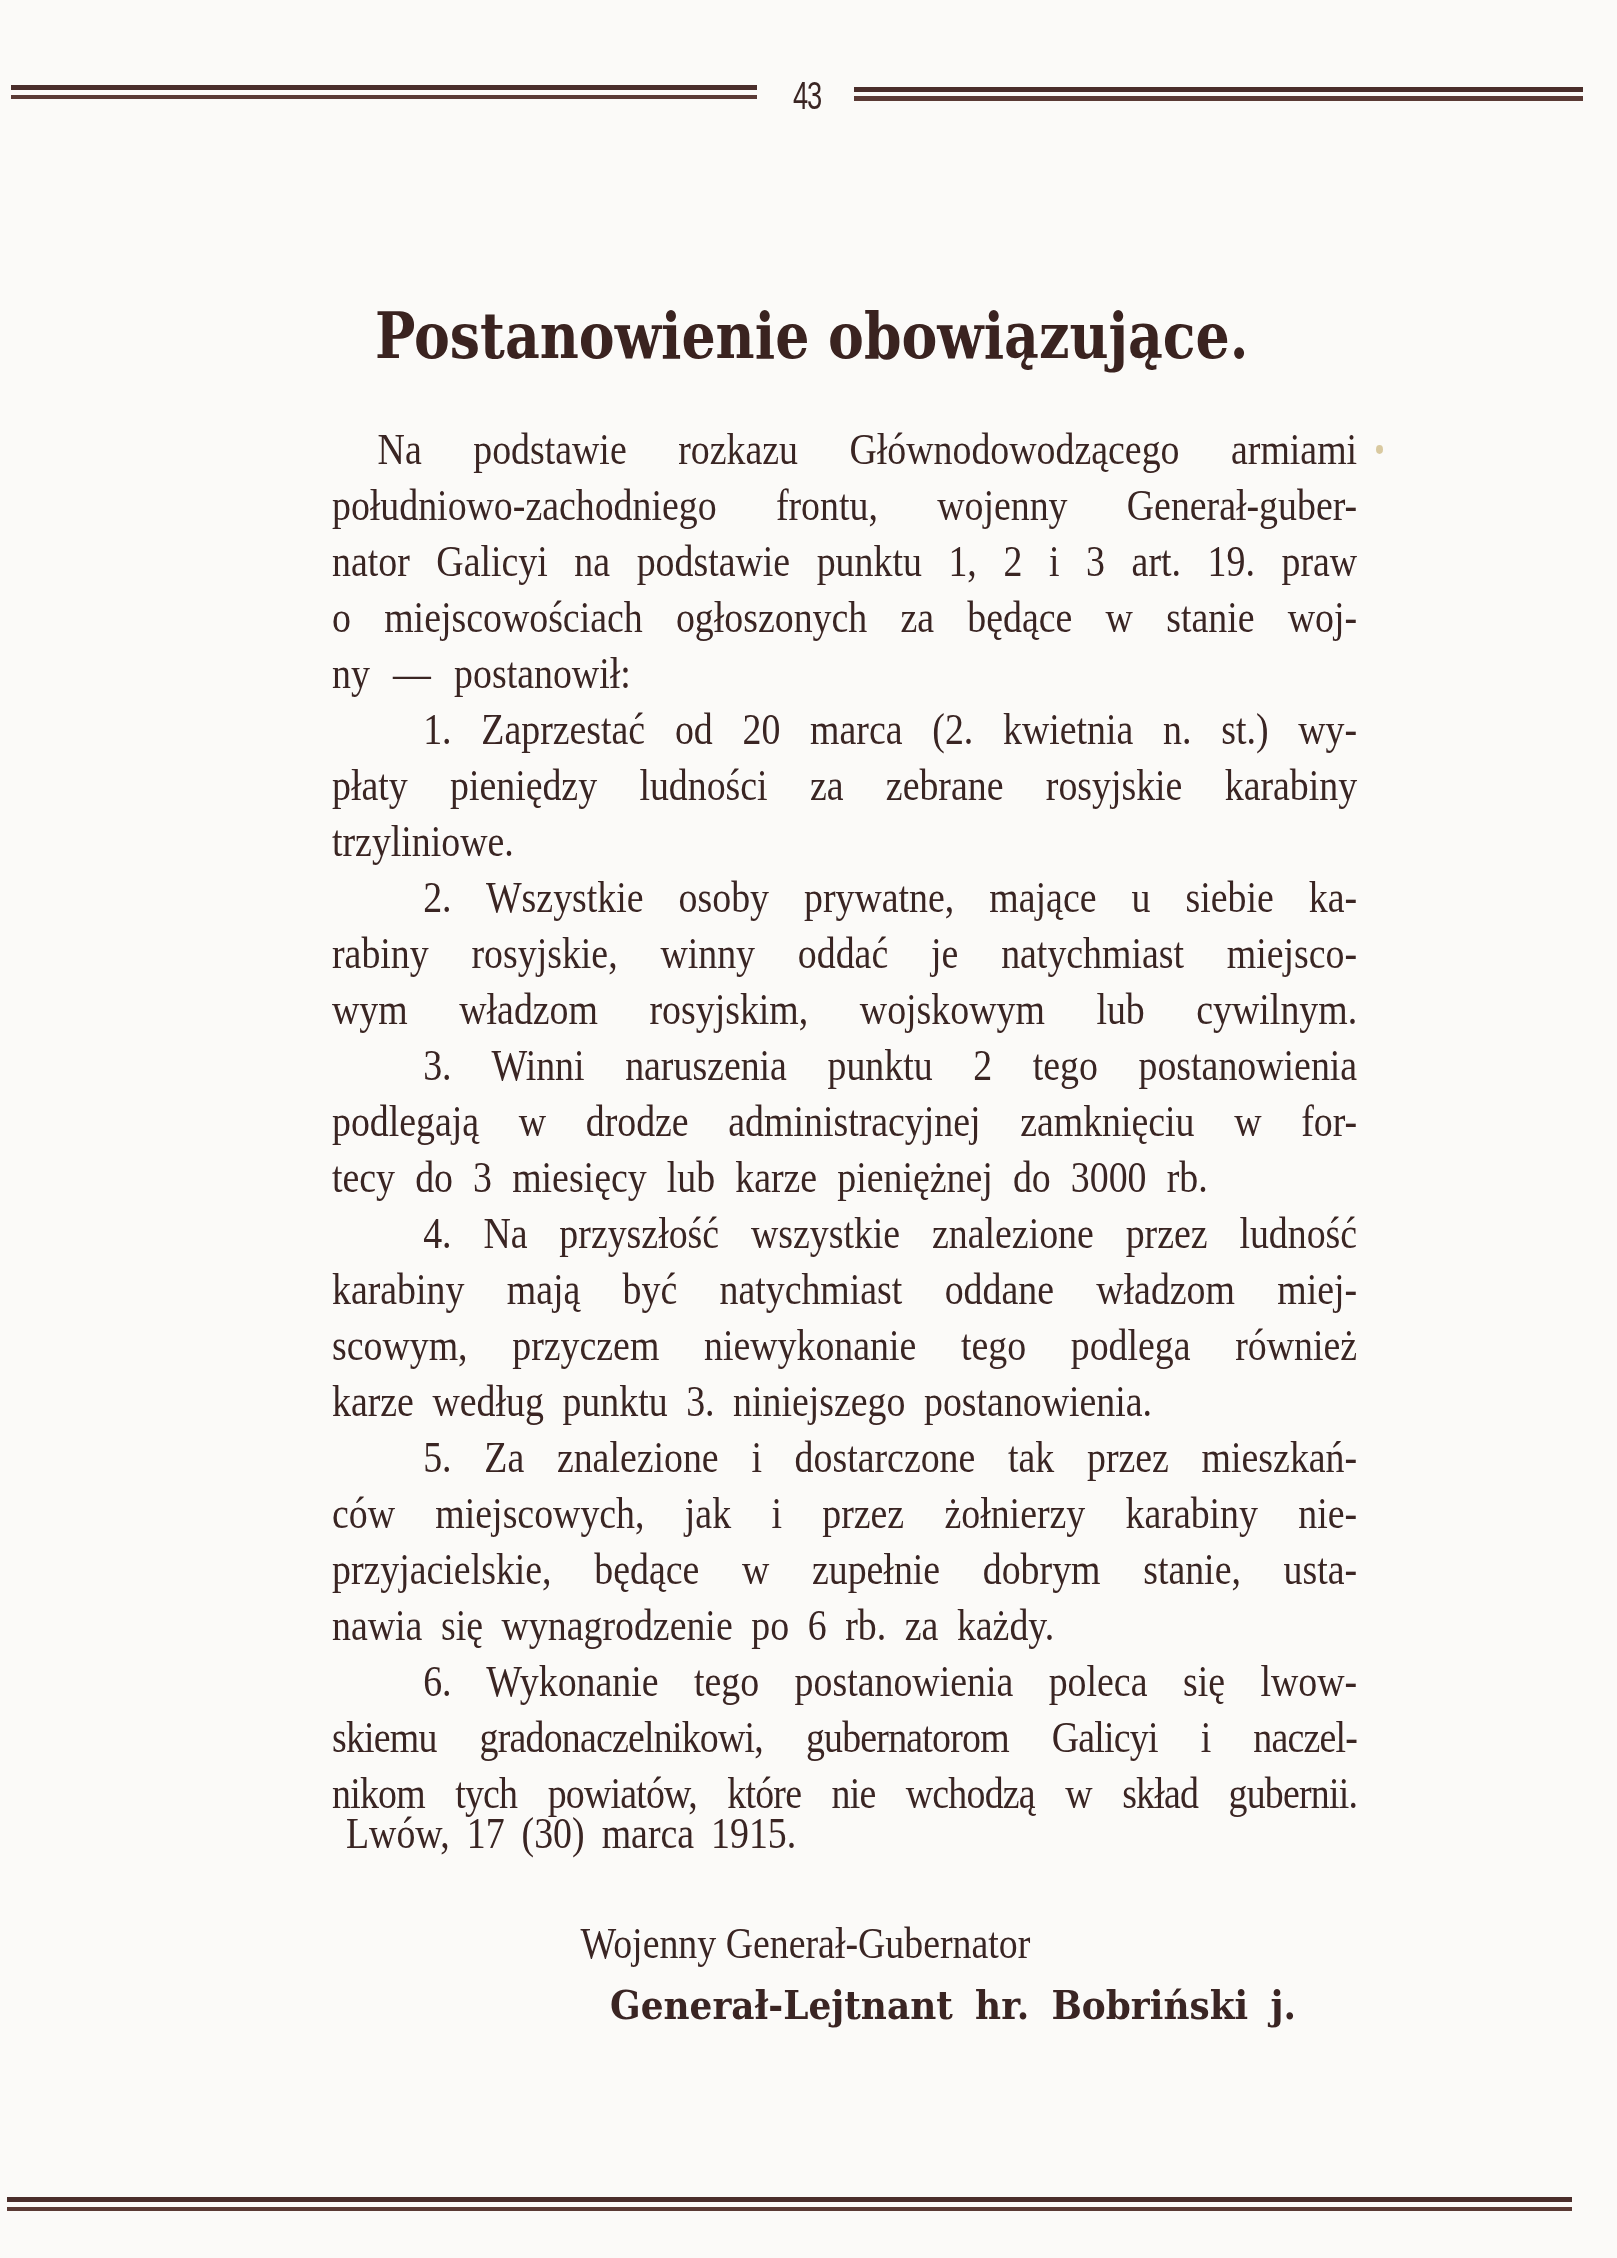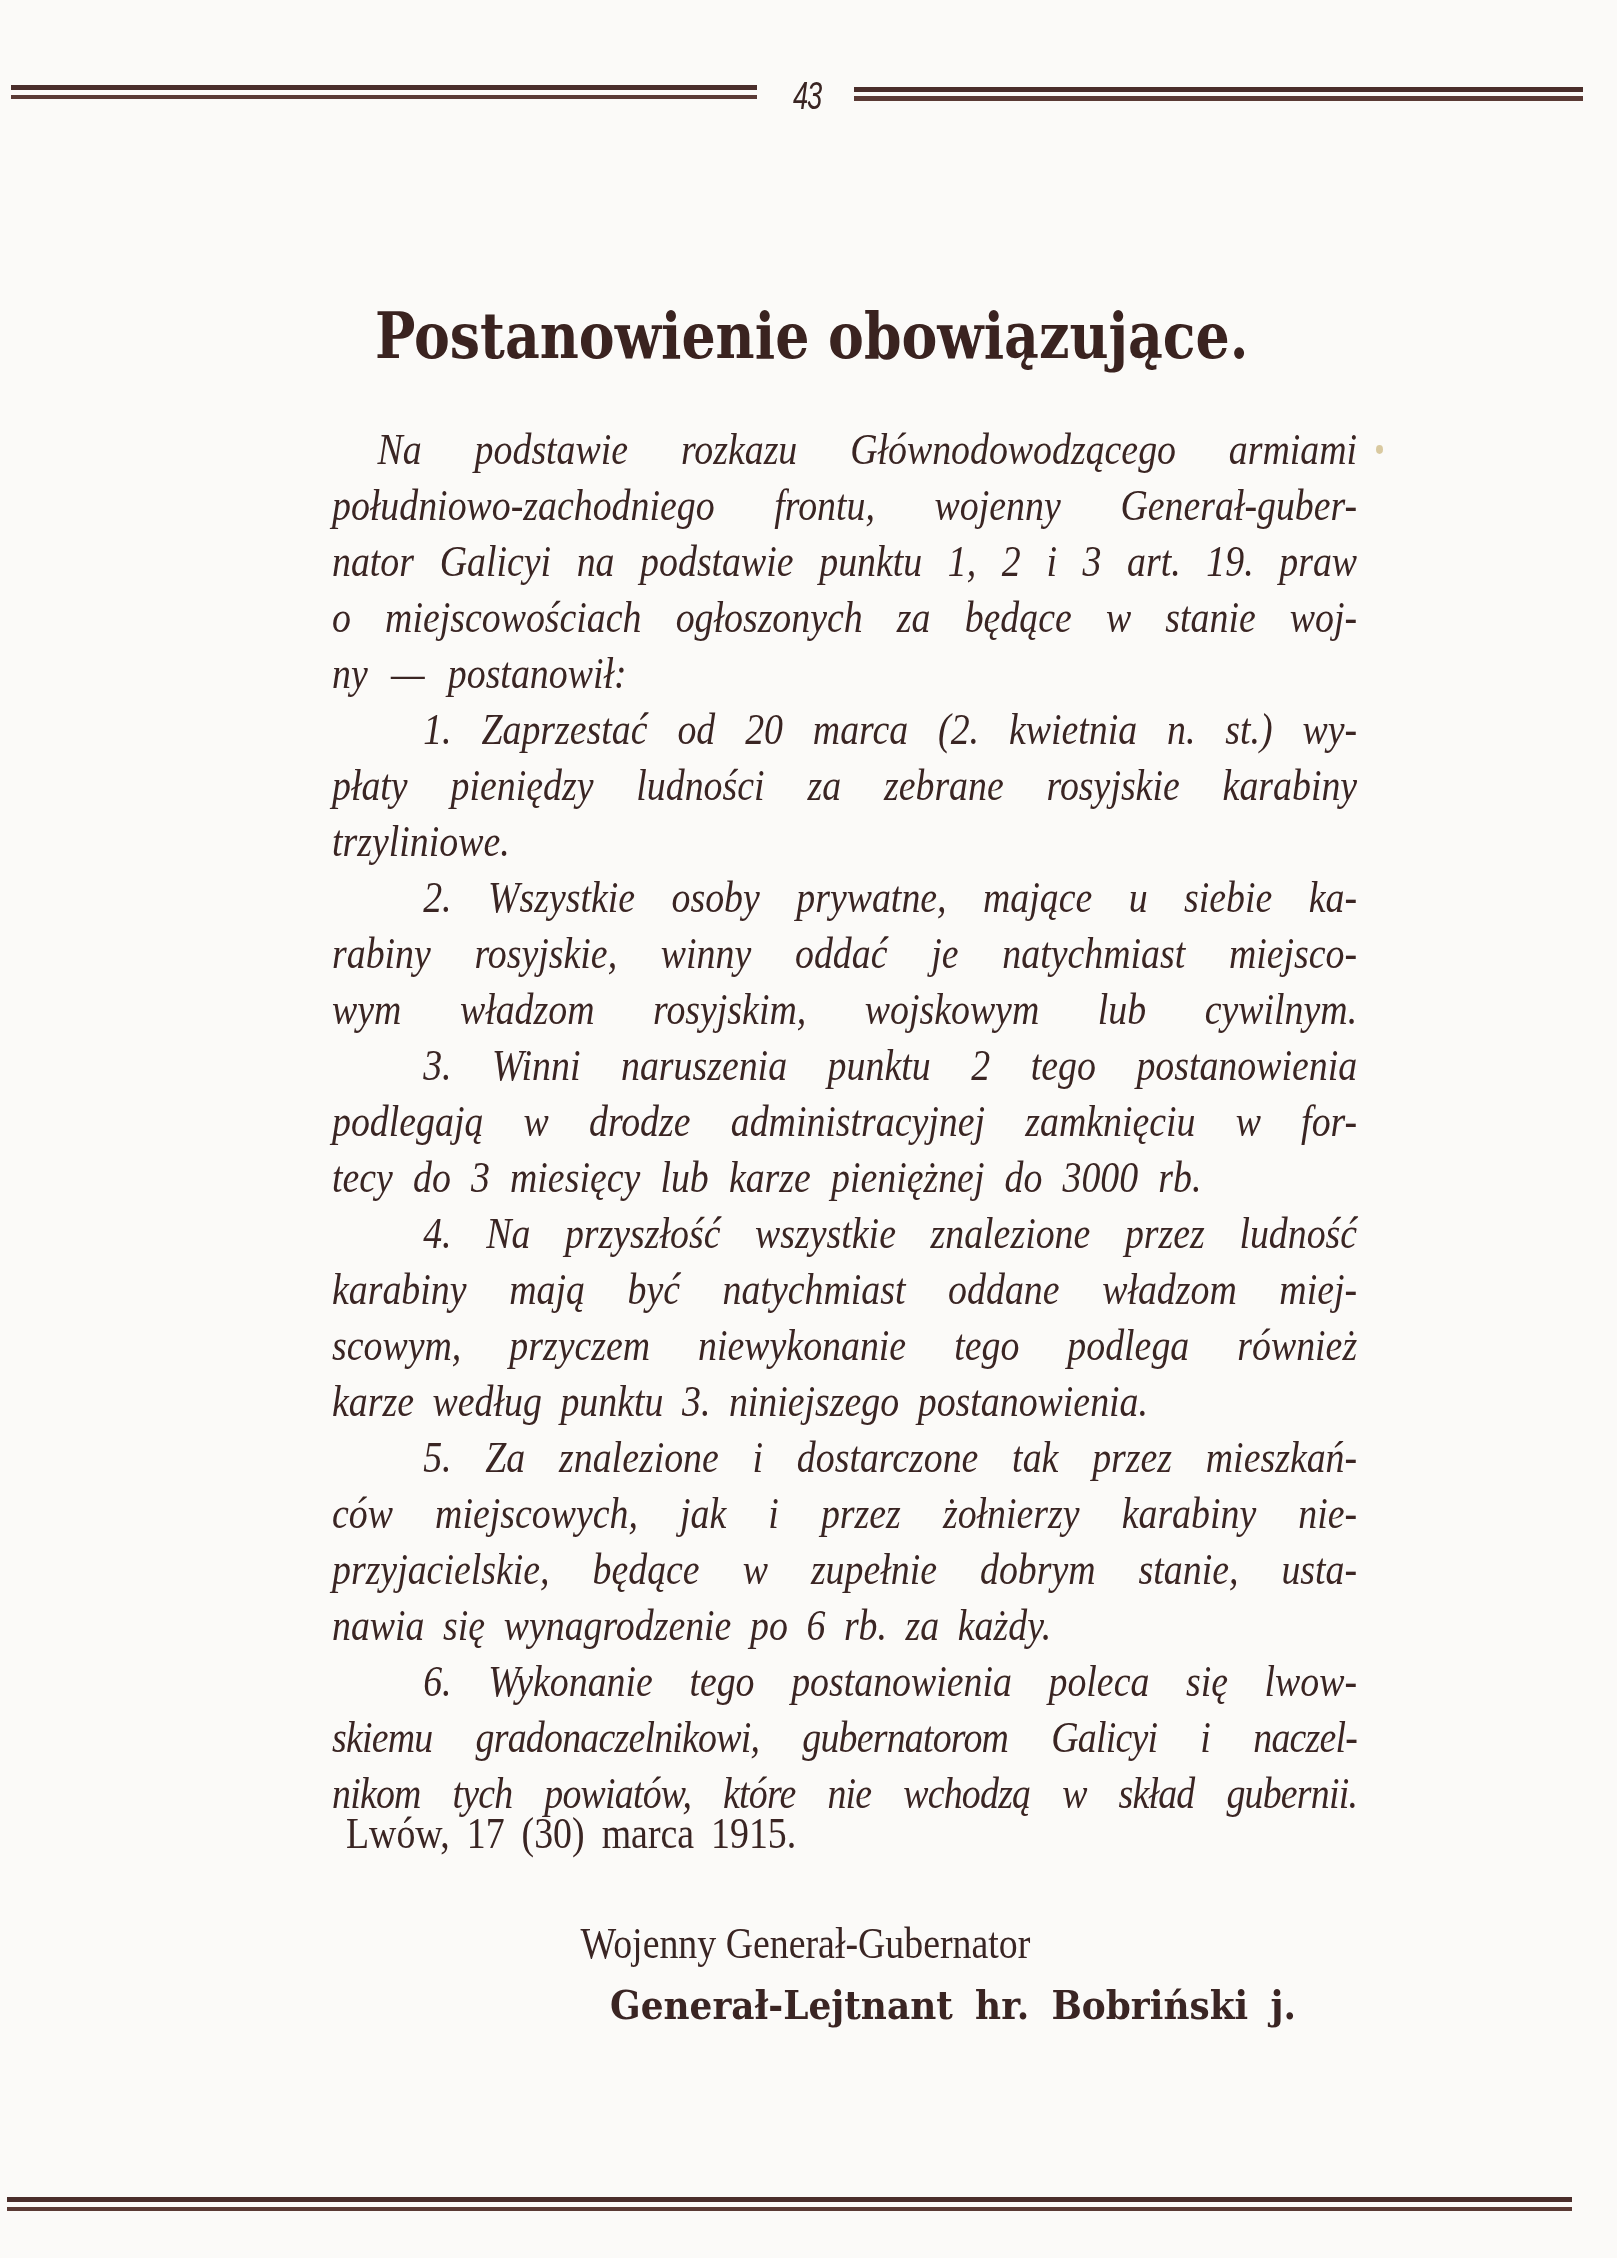--- a/index.html
+++ b/index.html
@@ -14,21 +14,20 @@
       overflow: hidden;
       color: #3a2523;
       font-family: "Liberation Serif", "DejaVu Serif", serif;
     }
     .header-rule {
       position: absolute;
       top: 78px;
       left: 0;
       width: 1618px;
       height: 26.5px;
-      font-style: italic;
     }
     .double-line {
       position: absolute;
       height: 19.4px;
     }
     .double-line::before,
     .double-line::after {
       content: "";
       position: absolute;
       left: 0;
@@ -70,21 +69,20 @@
       white-space: nowrap;
       line-height: 71px;
       color: #3a2320;
     }
 
     .body-text {
       position: absolute;
       top: 422px;
       left: 332px;
       width: 1025px;
-      font-style: italic;
     }
     .line {
       height: 56px;
       line-height: 56px;
       font-size: 44px;
       white-space: nowrap;
       text-align: justify;
       text-align-last: justify;
       transform: scaleX(0.86);
       transform-origin: left center;

